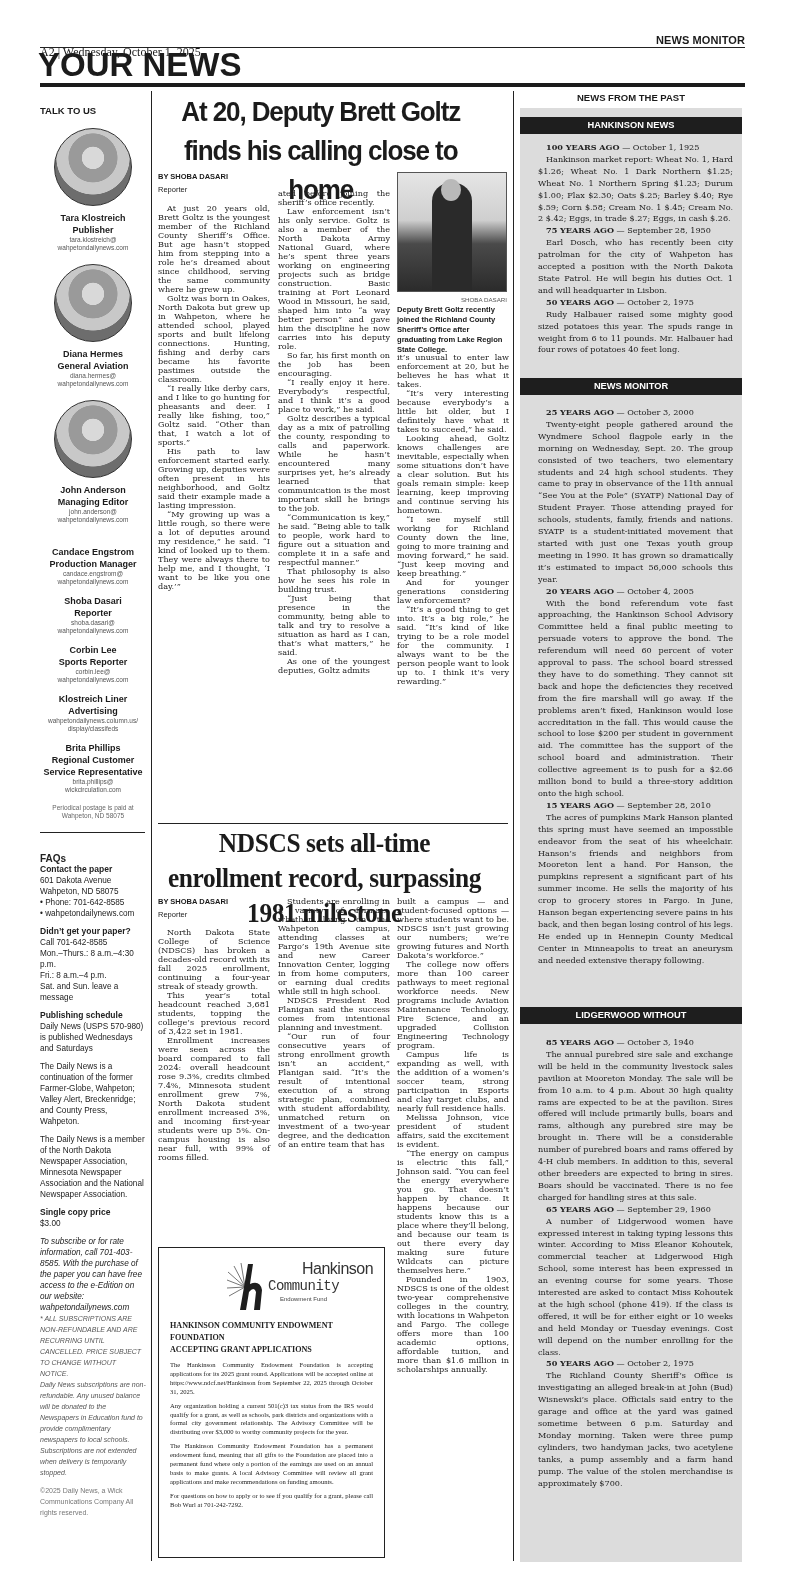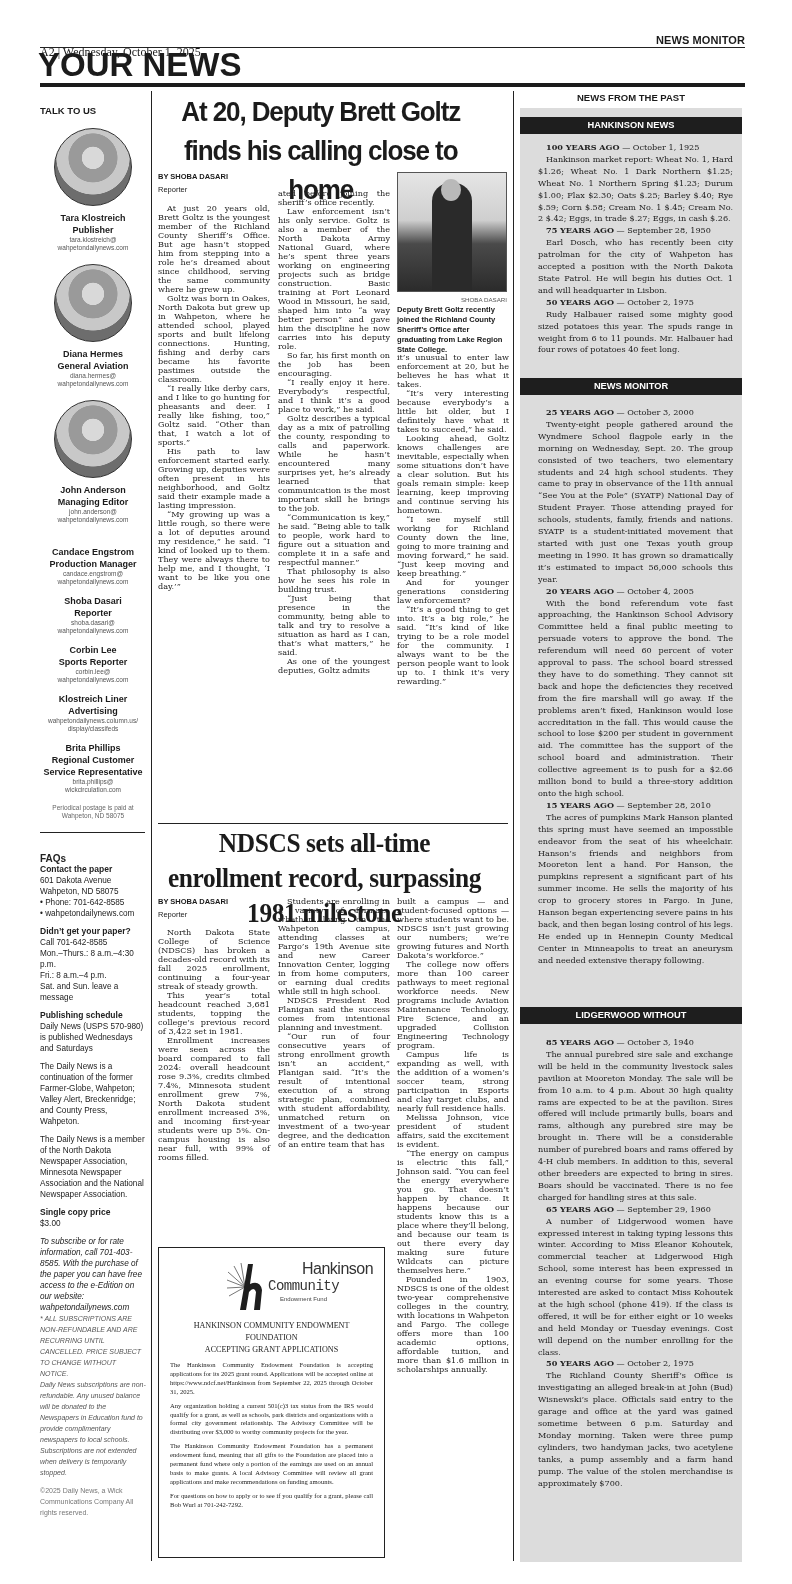--- a/index.html
+++ b/index.html
@@ -43,21 +43,21 @@
 
   .h2 { position: absolute; left: 160px; top: 826px; width: 350px; font-family: "Liberation Serif", serif; font-weight: bold; font-size: 27px; line-height: 35px; text-align: center; letter-spacing: -0.4px; transform: scaleX(0.94); transform-origin: left top; }
 
   
   .ad { position: absolute; left: 158px; top: 1247px; width: 227px; height: 311px; border: 1px solid #222; padding: 8px 11px; font-family: "Liberation Serif", serif; color: #222; }
   .ad-logo { height: 60px; position: relative; }
   .ad-logo .swoosh { position: absolute; left: 56px; top: 6px; width: 38px; height: 50px; }
   .ad-logo .l1 { position: absolute; left: 96px; top: 4px; font-family: "Liberation Sans", sans-serif; font-size: 16px; color: #333; letter-spacing: -0.5px; margin-left: 36px; }
   .ad-logo .l2 { position: absolute; left: 98px; top: 22px; font-family: Liberation Mono, monospace; font-size: 14px; color: #333; letter-spacing: -0.5px; }
   .ad-logo .l3 { position: absolute; left: 110px; top: 40px; font-family: "Liberation Sans", sans-serif; font-size: 6px; color: #444; }
-  .ad-title { text-align: center; font-weight: normal; font-size: 8.1px; line-height: 12px; margin-top: 4px; }
+  .ad-title { font-weight: bold; font-size: 8.1px; line-height: 12px; margin-top: 4px; }
   .ad-body { font-size: 6.6px; line-height: 8.9px; text-align: justify; margin-top: 5px; }
   .ad-body p { margin-bottom: 5px; }
 
   
   .vrule-right { position: absolute; left: 513px; top: 91px; width: 1px; height: 1470px; background: #222; }
   .past-heading { position: absolute; left: 520px; top: 92px; width: 222px; text-align: center; font-family: "Liberation Sans", sans-serif; font-weight: bold; font-size: 9.5px; }
   .past-panel { position: absolute; left: 520px; top: 108px; width: 222px; height: 1454px; background: #dcdcdc; }
   .bar { position: absolute; left: 520px; width: 222px; height: 17px; background: #1e1e1e; color: #fff; text-align: center; font-family: "Liberation Sans", sans-serif; font-weight: bold; font-size: 9.3px; line-height: 17px; }
   .past-block { position: absolute; left: 538px; width: 195px; font-family: "DejaVu Serif", serif; font-size: 8.1px; line-height: 11.9px; text-align: justify; color: #222; }
   .past-block .when { text-indent: 8px; }

